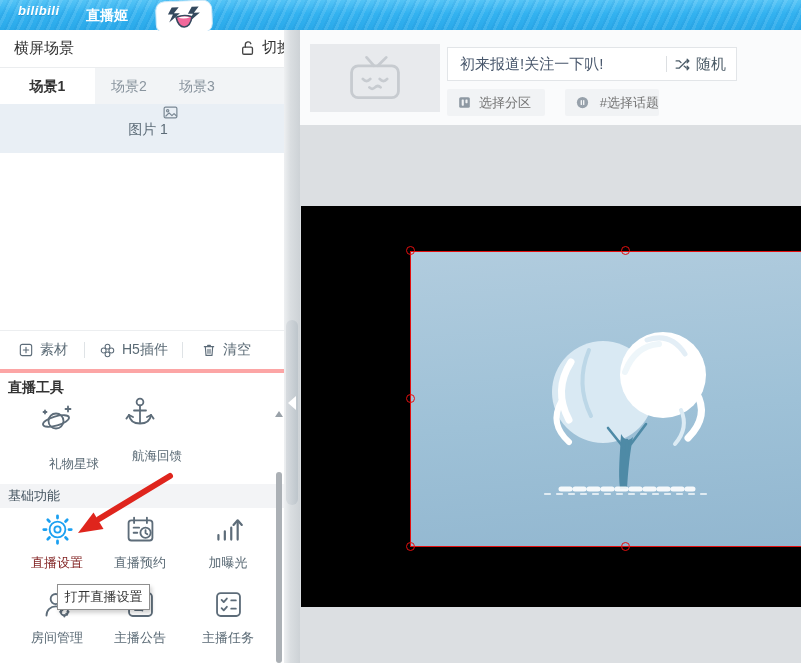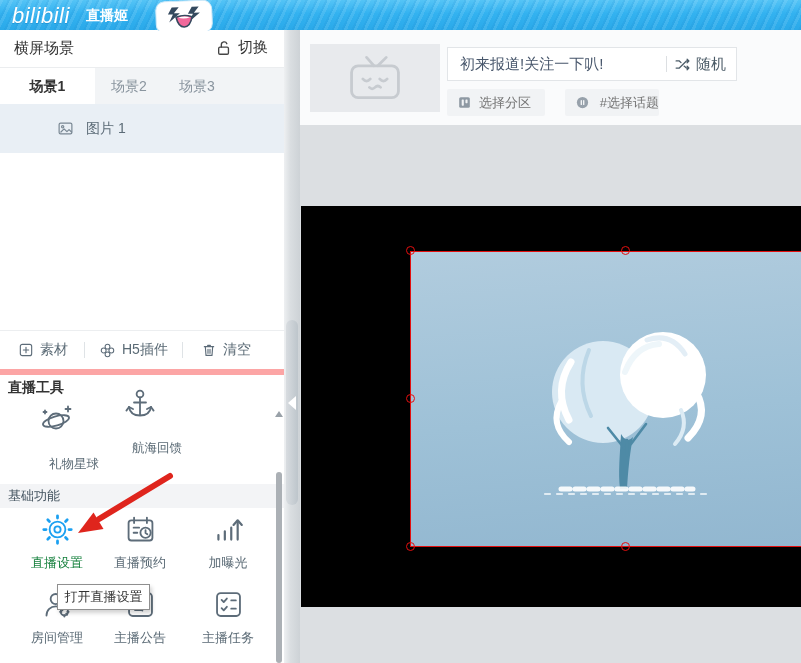--- a/index.html
+++ b/index.html
@@ -7,56 +7,56 @@
     width:801px;height:663px;position:relative;overflow:hidden;
     font-family:"Liberation Sans","DejaVu Sans",sans-serif;
     background:#dcdfe2;-webkit-font-smoothing:antialiased;
   }
   
   .topbar{position:absolute;left:0;top:0;width:801px;height:30px;
     background:linear-gradient(180deg,#55c4f6 0%,#33b2f0 45%,#2aa9e9 100%);}
   .topbar::after{content:"";position:absolute;inset:0;
     background:repeating-linear-gradient(115deg,rgba(255,255,255,.10) 0 3px,rgba(23,188,255,0) 3px 7px,rgba(30,120,190,.10) 7px 9px);
   }
-  .logo{position:absolute;left:12px;top:3px;color:#fff;font-size:22px;font-weight:400;
+  .logo{position:absolute;left:18px;top:3px;color:#fff;font-size:13px;font-weight:700;
     font-style:italic;letter-spacing:.5px;z-index:2;text-shadow:0 1px 0 rgba(0,90,150,.25);}
   .product{position:absolute;left:86px;top:7px;color:#fff;font-size:14px;font-weight:700;z-index:2;}
   .mascot{position:absolute;left:152px;top:0px;z-index:2;}
   
   .sidebar{position:absolute;left:0;top:30px;width:284px;height:633px;background:#fff;}
-  .scene-header{position:absolute;left:0;top:0;width:284px;height:37px;border-bottom:1px solid #ebedef;background:#fff;}
+  .scene-header{position:absolute;left:0;top:0;width:284px;height:37px;border-bottom:1px solid #ebedef;background:#fff;padding-left:24px;}
   .scene-title{position:absolute;left:14px;top:9px;font-size:15px;color:#333;}
   .switch-btn{position:absolute;right:16px;top:8px;display:flex;align-items:center;gap:6px;
     font-size:15px;color:#333;cursor:pointer;}
   .tabs{position:absolute;left:0;top:38px;width:284px;height:36px;background:#f2f4f6;display:flex;}
   .tab{height:36px;line-height:36px;text-align:center;font-size:14px;color:#8a959f;cursor:pointer;}
   .tab.active{width:95px;background:#fff;color:#333;font-weight:700;}
   .tab:not(.active){width:68px;}
   .layer-item{position:absolute;left:0;top:74px;width:284px;height:49px;background:#e9eff5;
-    display:flex;align-items:center;cursor:pointer;}
+    display:flex;align-items:center;cursor:pointer;flex-direction:column;}
   .layer-item .licon{margin-left:57px;display:flex;}
   .layer-item .llabel{margin-left:12px;font-size:14px;color:#5c6b77;}
   .side-toolbar{position:absolute;left:0;top:300px;width:284px;height:38px;
-    border-top:1px solid #eceef0;border-bottom:6px solid #fca5a5;display:flex;align-items:center;background:#fff;}
+    border-top:1px solid #eceef0;border-bottom:4px solid #fca5a5;display:flex;align-items:center;background:#fff;}
   .tb-btn{display:flex;align-items:center;gap:6px;font-size:14px;color:#5a6a75;cursor:pointer;}
   .tb-sep{width:1px;height:16px;background:#dfe3e6;}
   .tb-btn.b1{margin-left:18px;}
   .tb-sep.s1{margin-left:16px;}
   .tb-btn.b2{margin-left:14px;}
   .tb-sep.s2{margin-left:14px;}
   .tb-btn.b3{margin-left:18px;}
   .tools-title{position:absolute;left:8px;top:349px;font-size:14px;color:#333;font-weight:600;}
   .tool-item{position:absolute;width:84px;text-align:center;cursor:pointer;}
   .tool-item .tlabel{display:block;margin-top:14px;font-size:12.5px;color:#5a6a75;text-align:right;}
   .basic-band{position:absolute;left:0;top:454px;width:284px;height:24px;background:#f3f4f6;
     display:flex;align-items:center;}
   .basic-band span{margin-left:8px;font-size:13px;color:#42525e;}
   .grid-item{position:absolute;width:84px;text-align:center;cursor:pointer;}
   .grid-item .glabel{display:block;margin-top:4px;font-size:13px;color:#5a6a75;}
-  .grid-item.active .glabel{color:#15803d;}
+  .grid-item.active .glabel{color:#7f1d1d;}
   .ico{stroke:#5d6c79;fill:none;stroke-width:1.7;stroke-linecap:round;stroke-linejoin:round;}
   .ico-blue{stroke:#1ba0f1;}
   .tooltip{position:absolute;left:57px;top:554px;width:91px;height:24px;background:#fff;
     border:1px solid #8f8f8f;box-shadow:2px 3px 4px rgba(0,0,0,.18);
     font-size:13px;color:#333;line-height:24px;text-align:center;z-index:5;}
   .scroll-thumb{position:absolute;left:276px;top:442px;width:6px;height:191px;background:#abb0b5;border-radius:3px;cursor:pointer;}
   .scroll-up{position:absolute;left:275px;top:381px;width:0;height:0;cursor:pointer;
     border-left:4px solid transparent;border-right:4px solid transparent;border-bottom:6px solid #99a1a8;}
   .arrow-overlay{position:absolute;left:0;top:0;width:801px;height:663px;pointer-events:none;z-index:6;}
   
@@ -171,21 +171,21 @@
   <div class="tools-title">直播工具</div>
 
   <div class="tool-item" style="left:15px;top:372px;">
     <svg width="36" height="36" viewBox="0 0 36 36" class="ico" style="stroke-width:1.8">
       <circle cx="17" cy="19" r="7.5"></circle>
       <ellipse cx="17" cy="19" rx="13.5" ry="4.6" transform="rotate(-16 17 19)"></ellipse>
       <path d="M29 4.5v5 M26.5 7h5 M6 8.5v3 M4.5 10h3"></path>
     </svg>
     <span class="tlabel">礼物星球</span>
   </div>
-  <div class="tool-item" style="left:98px;top:356px;">
+  <div class="tool-item" style="left:98px;top:364px;">
     <svg width="36" height="36" viewBox="0 0 36 36" class="ico" style="stroke-width:1.8">
       <circle cx="18" cy="8" r="3.4"></circle>
       <path d="M18 11.4 V28.5 M12 16.5h12"></path>
       <path d="M7 21 c1 6.5 5.5 8.5 11 8.5 s10 -2 11 -8.5"></path>
       <path d="M7 21 l-2.6 3.6 M7 21 l4 2 M29 21 l2.6 3.6 M29 21 l-4 2"></path>
     </svg>
     <span class="tlabel">航海回馈</span>
   </div>
 
   <div class="basic-band">

